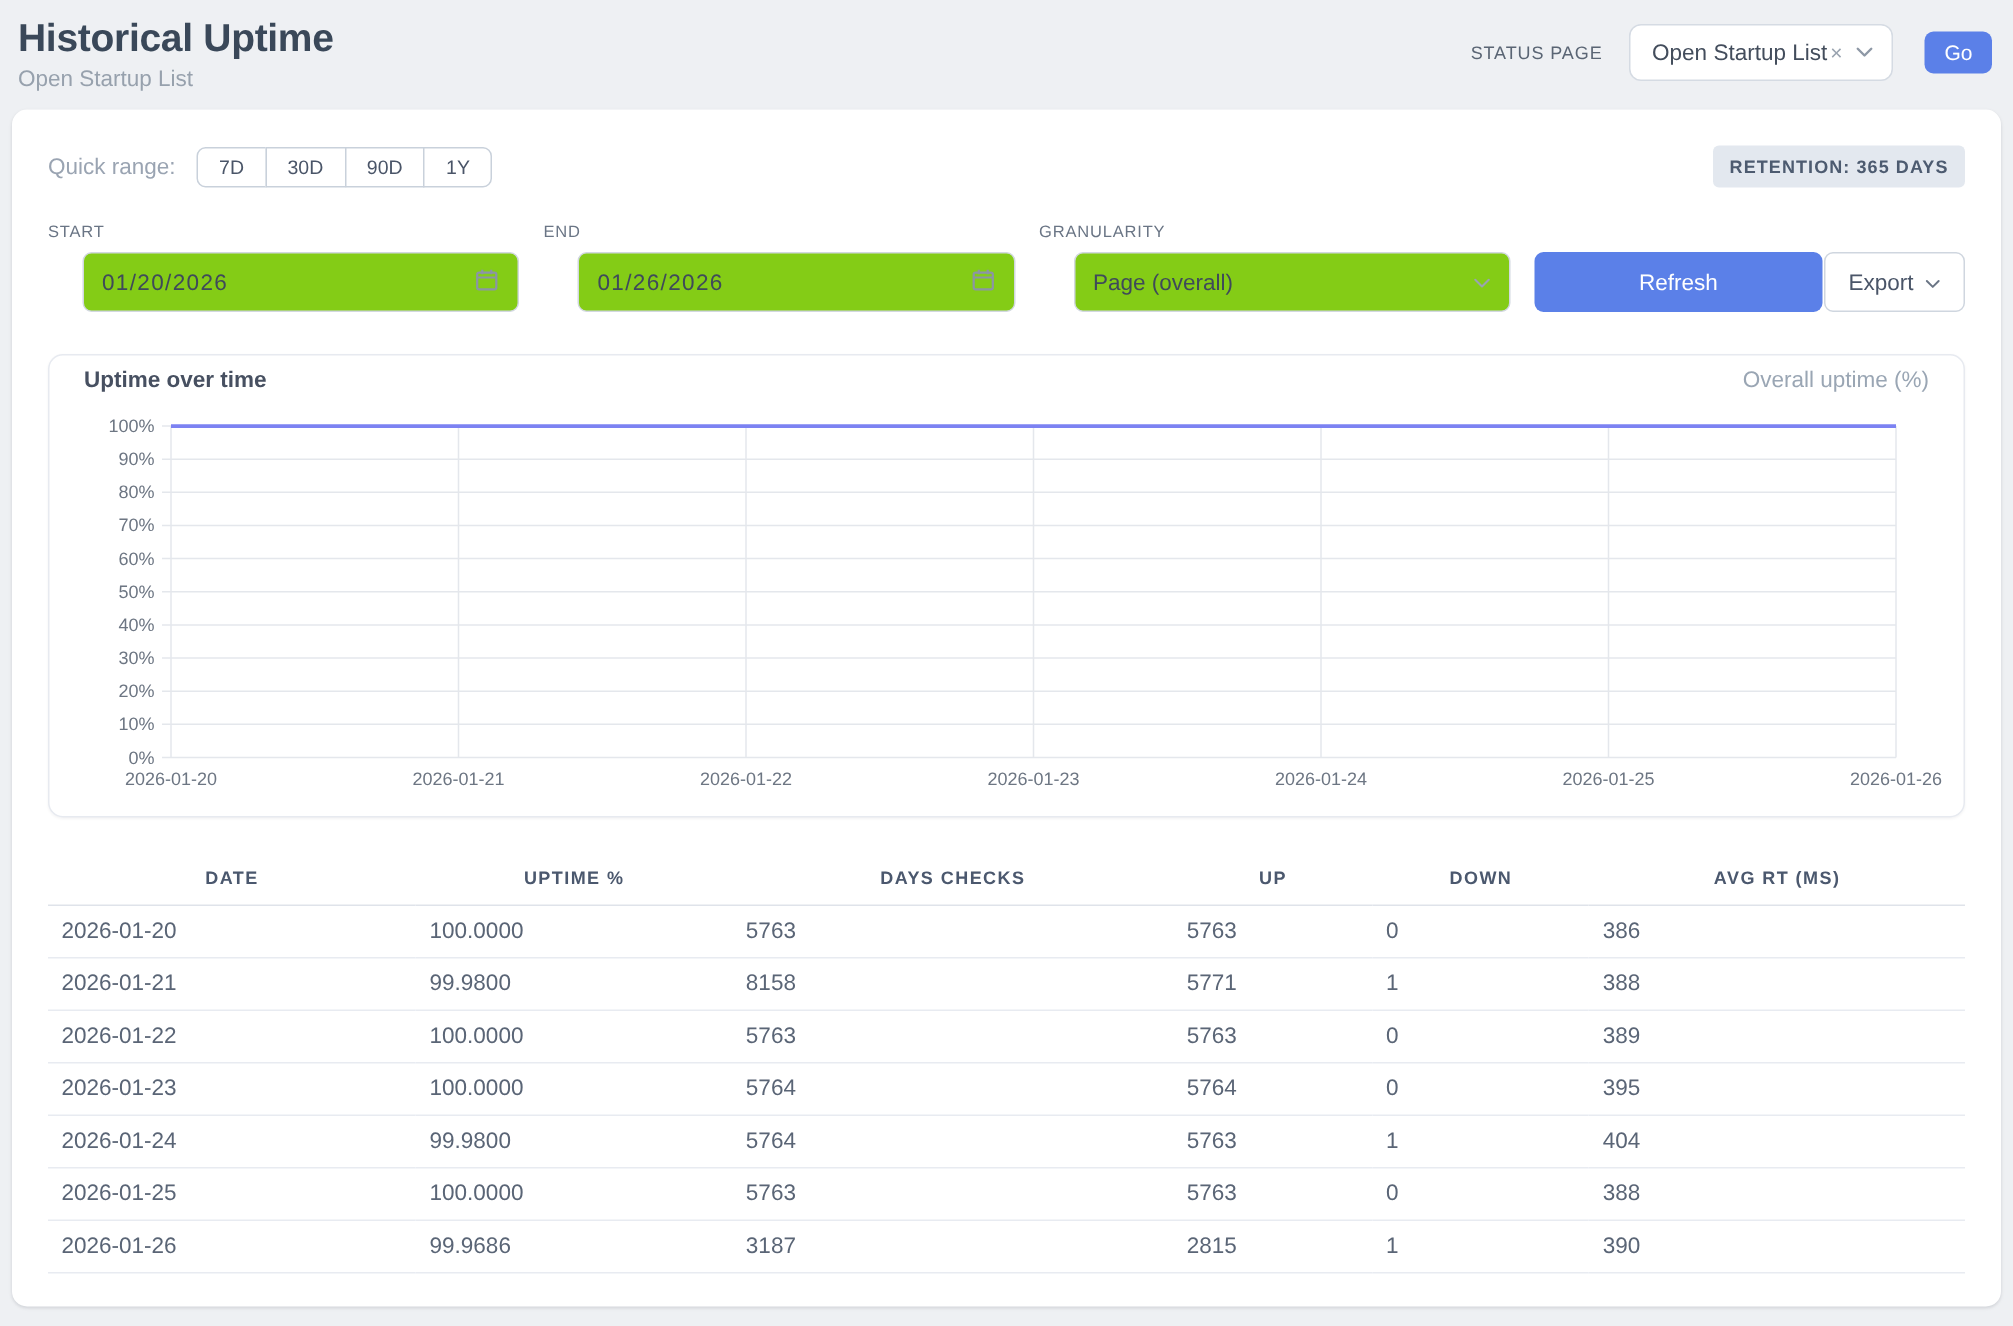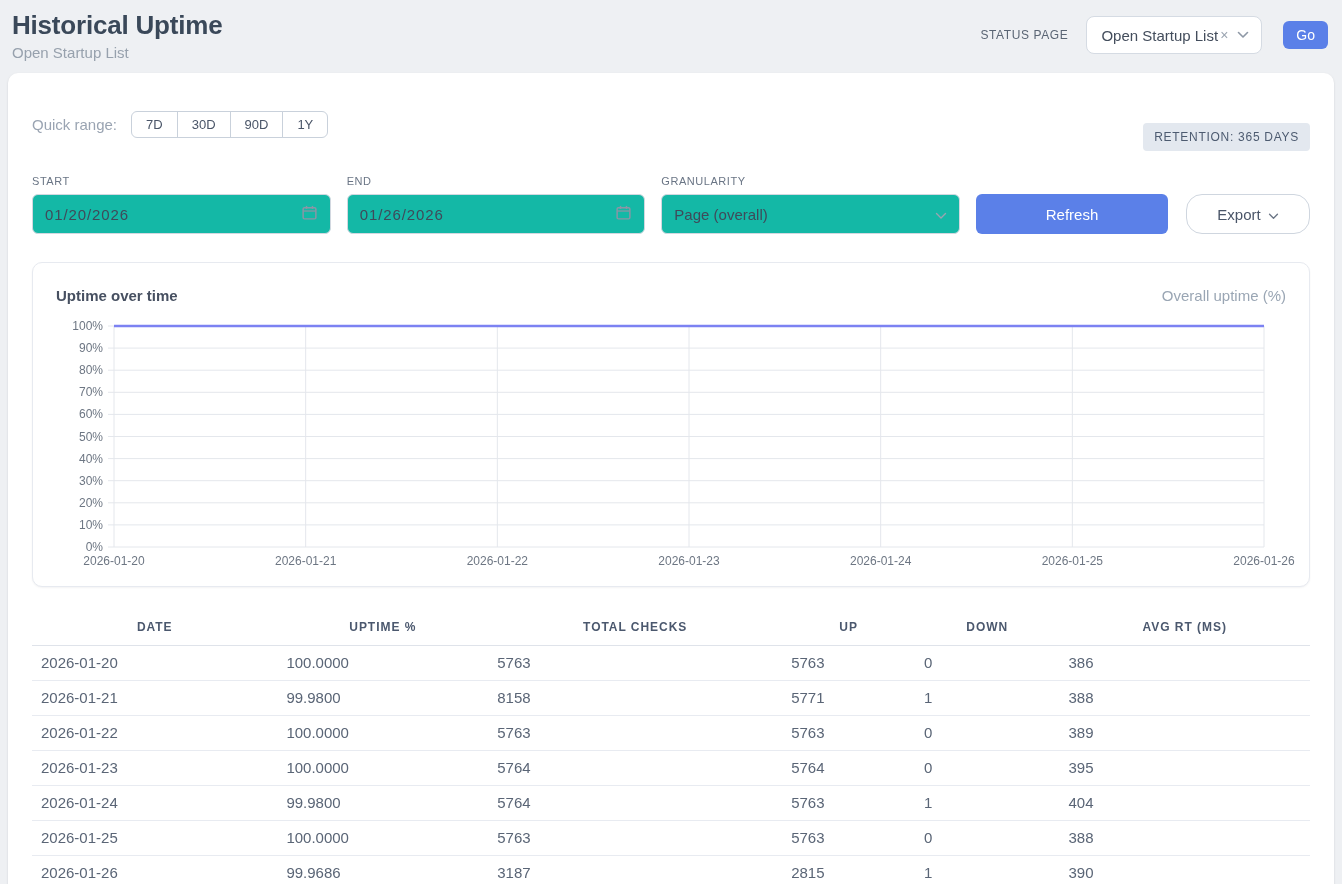--- a/index.html
+++ b/index.html
@@ -24,31 +24,31 @@
   
   .panel{margin:0 8px;background:#fff;border-radius:10px;padding:24px 24px 20px;box-shadow:0 1px 2px rgba(16,24,40,.06),0 1px 3px rgba(16,24,40,.08);box-sizing:border-box;min-height:798px;}
   
   .row1{display:flex;align-items:center;justify-content:space-between;margin-bottom:24px;}
   .row1-left{display:flex;align-items:center;}
   .qr-label{font-size:15px;color:#9aa4b2;margin-right:14px;}
   .seg-group{display:flex;}
   .seg-btn{background:#fff;border:1px solid #c9d1db;color:#4a5568;font-size:13px;font-family:inherit;height:27px;padding:0 14px;margin-left:-1px;cursor:pointer;}
   .seg-btn:first-child{border-radius:6px 0 0 6px;margin-left:0;}
   .seg-btn:last-child{border-radius:0 6px 6px 0;}
-  .retention-badge{background:#e3e8ef;color:#4d5b70;font-size:12px;font-weight:normal;letter-spacing:.06em;padding:7px 11px;border-radius:4px;margin-top:26px;}
+  .retention-badge{background:#e3e8ef;color:#4d5b70;font-size:12px;font-weight:bold;letter-spacing:.06em;padding:7px 11px;border-radius:4px;}
   
   .row2{display:flex;gap:16px;margin-bottom:28px;}
   .field{flex:1;display:flex;flex-direction:column;}
   .field-label{font-size:11px;color:#6a7585;letter-spacing:.05em;margin-bottom:7px;}
-  .text-input,.select-input{height:40px;border:1px solid #d2d8e0;border-radius:6px;background:#14b8a6;display:flex;align-items:center;justify-content:space-between;padding:0 12px;box-sizing:border-box;font-size:15px;color:#3f4a5a;cursor:pointer;}
-  .row2-buttons{display:flex;align-items:flex-end;gap:18px;}
+  .text-input,.select-input{height:40px;border:1px solid #d2d8e0;border-radius:6px;background:#84cc16;display:flex;align-items:center;justify-content:space-between;padding:0 12px;box-sizing:border-box;font-size:15px;color:#3f4a5a;cursor:pointer;margin-left:23px;}
+  .row2-buttons{display:flex;align-items:flex-end;gap:1px;}
   .refresh-btn{width:192px;height:40px;background:#5b80e8;color:#fff;border:none;border-radius:6px;font-size:15px;font-family:inherit;cursor:pointer;}
-  .export-btn{width:124px;height:40px;background:#fff;border:1px solid #cfd6df;border-radius:16px;font-size:15px;color:#4a5568;font-family:inherit;cursor:pointer;display:inline-flex;align-items:center;justify-content:center;gap:7px;}
-  
-  .chart-card{border:1px solid #e7eaf0;border-radius:10px;box-shadow:0 1px 2px rgba(16,24,40,.05);padding:24px 11px 12px;margin-bottom:24px;background:#fff;}
+  .export-btn{width:94px;height:40px;background:#fff;border:1px solid #cfd6df;border-radius:6px;font-size:15px;color:#4a5568;font-family:inherit;cursor:pointer;display:inline-flex;align-items:center;justify-content:center;gap:7px;}
+  
+  .chart-card{border:1px solid #e7eaf0;border-radius:10px;box-shadow:0 1px 2px rgba(16,24,40,.05);padding:8px 11px 12px;margin-bottom:24px;background:#fff;}
   .chart-head{display:flex;justify-content:space-between;align-items:center;padding:0 12px;}
   .chart-title{font-size:15px;font-weight:bold;color:#475061;}
   .chart-legend{font-size:15px;color:#9aa6b4;}
   .chart-svg{display:block;margin:14px auto 0;}
   
   .uptime-table{width:100%;border-collapse:collapse;}
   .uptime-table th{text-align:center;font-size:12px;letter-spacing:.08em;color:#4b586e;font-weight:bold;padding:9px 9px 11px;border-bottom:1px solid #dfe3ea;}
   .uptime-table td{font-size:15px;color:#5a6576;padding:8px 9px 9px;border-bottom:1px solid #e8ebf1;}
 </style>
 </head>
@@ -194,21 +194,21 @@
         <col style="width:16.5%">
         <col style="width:23%">
       <col style="width:10.4%">
         <col style="width:11.3%">
         <col style="width:19.6%">
     </colgroup>
     <thead>
       <tr>
         <th>DATE</th>
         <th>UPTIME %</th>
-        <th>TOTAL CHECKS</th>
+        <th>DAYS CHECKS</th>
         <th>UP</th>
         <th>DOWN</th>
         <th>AVG RT (MS)</th>
       </tr>
     </thead>
     <tbody>
         <tr>
           <td>2026-01-20</td>
           <td>100.0000</td>
           <td>5763</td>

